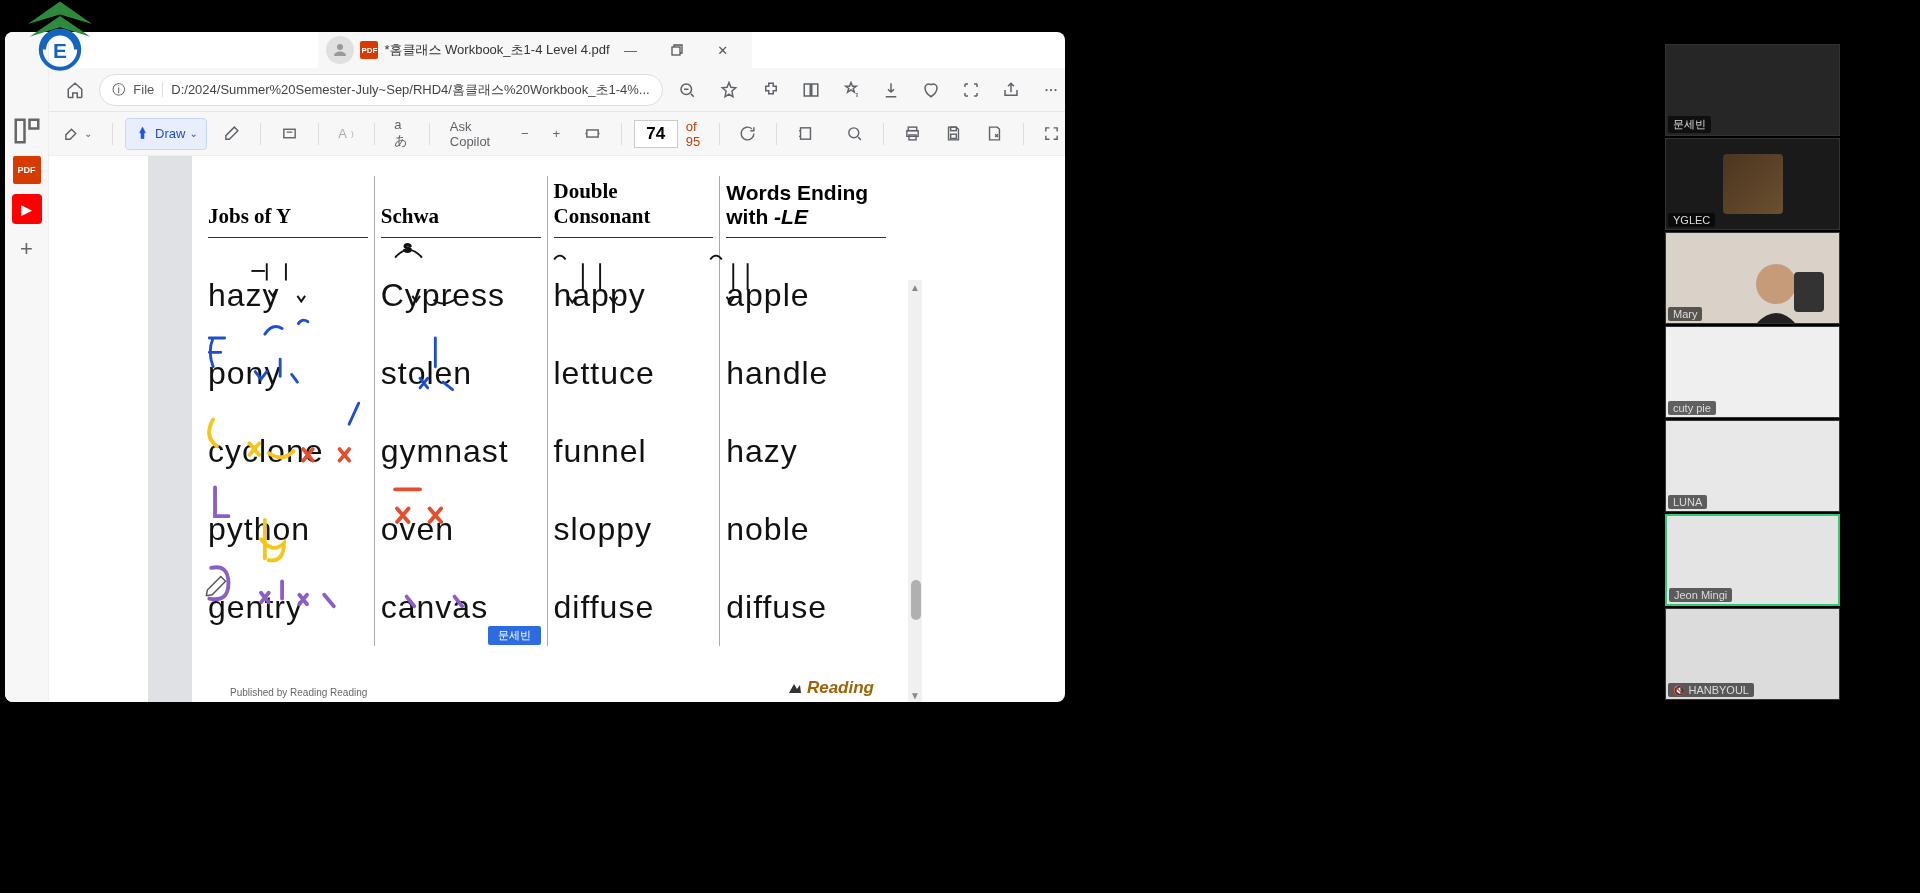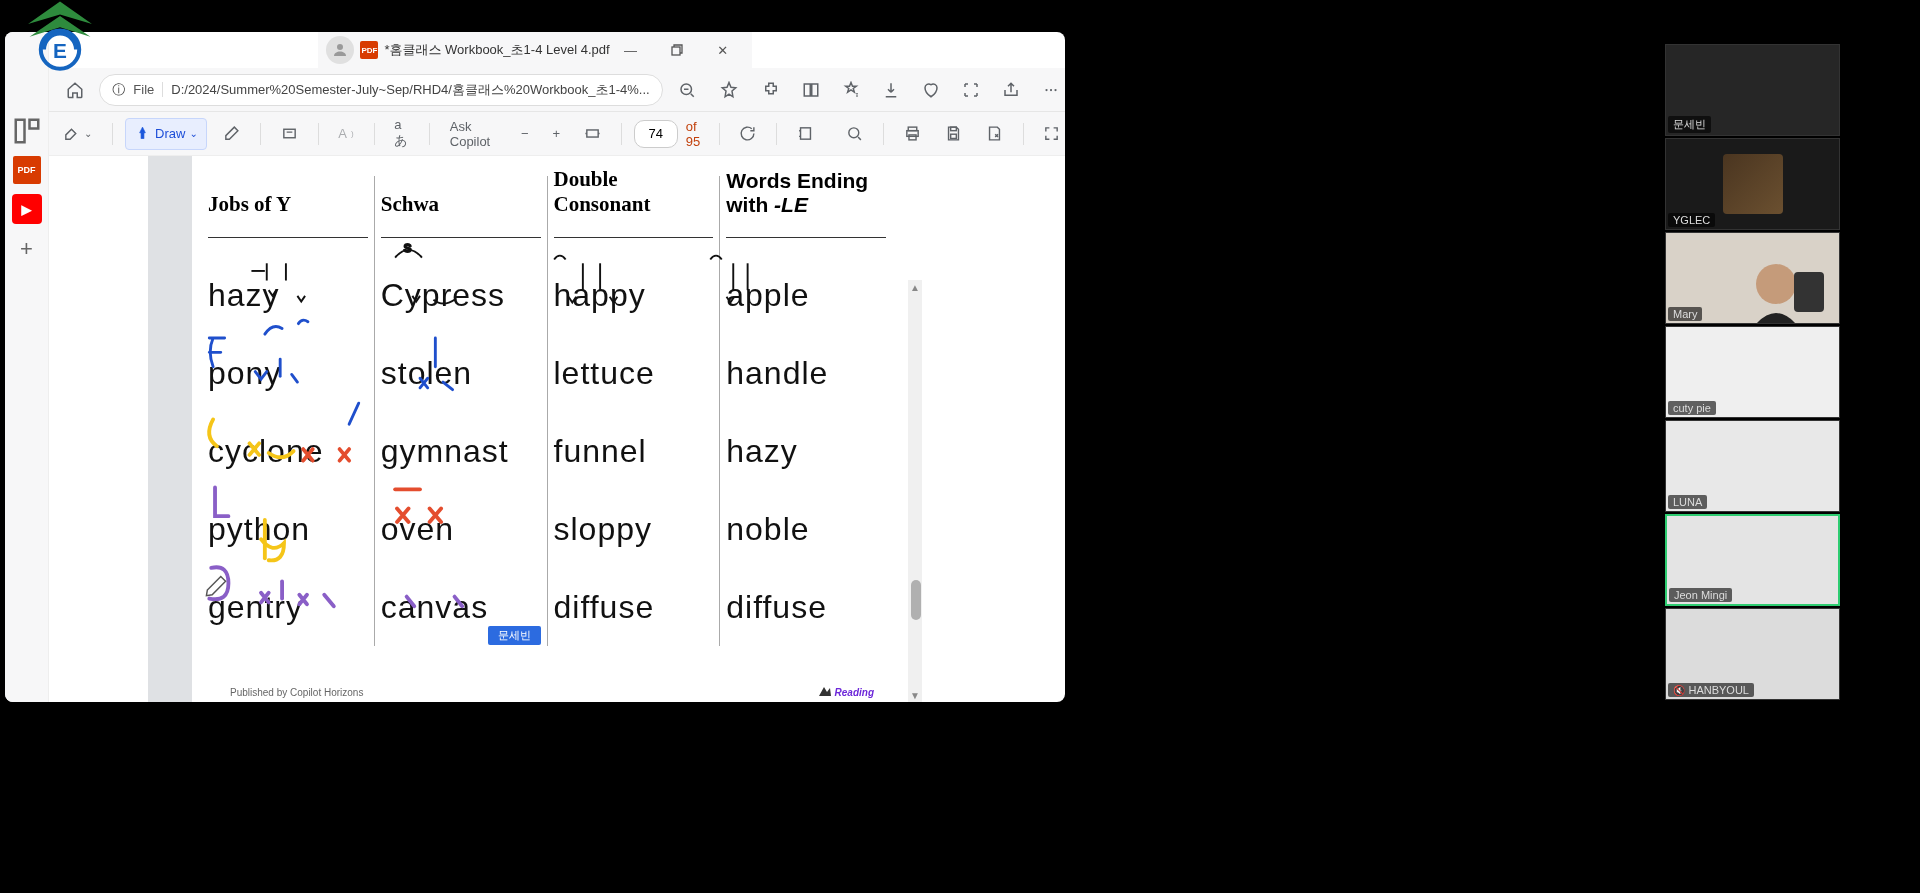--- a/index.html
+++ b/index.html
@@ -63,42 +63,42 @@
   align-items: center;
   padding: 0 8px;
   background: #f7f7f8;
   gap: 8px;
   border-bottom: 1px solid #eee;
 }
 .pdf-tool-btn { height: 32px; padding: 0 8px; display: flex; align-items: center; justify-content: center; color: #5f6368; border-radius: 4px; gap: 4px; font-size: 13px; }
 .pdf-tool-btn svg { width: 17px; height: 17px; }
 .draw-btn { background: #e8eefe; border: 1px solid #c7d6fb; color: #1d4ed8; font-weight: 500; }
 .divider-v { width: 1px; height: 22px; background: #ddd; margin: 0 4px; }
-.page-box { width: 44px; height: 28px; border: 1px solid #ccc; border-radius: 10px; text-align: center; font-size: 13px; }
+.page-box { width: 44px; height: 28px; border: 1px solid #ccc; border-radius: 0; text-align: center; font-size: 17px; font-weight: bold; }
 .page-total { color: #c2410c; font-size: 13px; }
 .spacer { flex: 1; }
 
 
 .left-rail { position: absolute; left: 0; top: 0; width: 44px; height: 100%; background: #f7f7f8; border-right: 1px solid #eee; display: flex; flex-direction: column; align-items: center; gap: 10px; padding-top: 84px; }
 .rail-btn { width: 30px; height: 30px; display:flex; align-items:center; justify-content:center; color:#666; border-radius:4px; font-size:18px; }
 .yt { background:#ff0000; color:#fff; border-radius:4px; font-size:13px; font-weight:bold; }
 .pdf-file-ic { background:#d83b01; color:#fff; font-size:9px; font-weight:bold; border-radius:2px; width:28px; height:28px; }
 
 
 .content-scroll { flex: 1; background: #dfe1e4; overflow: hidden; position: relative; }
 .content-inner { margin-left:44px; height:100%; display:flex; justify-content:center; }
 .pdf-page { width: 730px; background: #fff; height:100%; position:relative; padding: 20px 30px 10px 10px; }
 
 .wb-table { width:100%; display:flex; }
 .wb-col { flex:1; border-left: 1px solid #aaa; padding: 0 6px; }
 .wb-col:first-child { border-left:none; }
-.wb-head { font-family: Georgia, serif; font-weight: bold; font-size: 21px; height: 62px; display:flex; align-items:flex-end; padding-bottom:20px; border-bottom: 1px solid #333; margin-bottom: 18px; }
+.wb-head { font-family: Georgia, serif; font-weight: bold; font-size: 21px; height: 62px; display:flex; align-items:flex-end; padding-bottom:8px; border-bottom: 1px solid #333; margin-bottom: 18px; }
 .wb-cell { font-family: "Century Gothic", "Futura", Arial, sans-serif; font-size: 32px; letter-spacing: 1px; height: 78px; display:flex; align-items:center; color:#111; }
 .footer-pub { position:absolute; bottom:4px; left:38px; font-size:10px; color:#666; }
-.footer-logo { position:absolute; bottom:4px; right:48px; font-size:10px; font-style:italic; color:#6d28d9; font-weight:bold; }
+.footer-logo { position:absolute; bottom:4px; right:48px; font-size:17px; font-style:italic; color:#a16207; font-weight:bold; }
 
 
 .ink-overlay { position:absolute; inset:0; pointer-events:none; }
 .ink-overlay svg { width:100%; height:100%; }
 
 
 .annot-tag { position:absolute; background:#2c6be0; color:#fff; font-size:11px; padding:2px 10px; border-radius:2px; }
 
 
 .zoom-strip { position:absolute; right:80px; top:44px; width:175px; display:flex; flex-direction:column; gap:2px; }
@@ -465,21 +465,21 @@
 
             <g stroke="#555" stroke-width="1.5" fill="#fff">
               <path d="M0 453 l14 -14 l5 5 l-14 14 l-6 1z"></path>
             </g>
             <circle cx="-80" cy="475" r="1" fill="#1f4fcc"></circle>
           </svg>
         </div>
 
         <div class="annot-tag" style="left:296px; top:470px;">문세빈</div>
 
-        <div class="footer-pub">Published by Copilot Horizons</div>
+        <div class="footer-pub">Published by Reading Reading</div>
         <div class="footer-logo">
           <svg width="14" height="12" viewBox="0 0 14 12" style="vertical-align:-1px;">
               <path d="M1 11 L6 2 L9 7 L12 3 L13 11 Z" fill="#333"></path>
             </svg>
           <span>Reading</span>
         </div>
       </div>
     </div>
 
     <div class="scroll-gutter">

